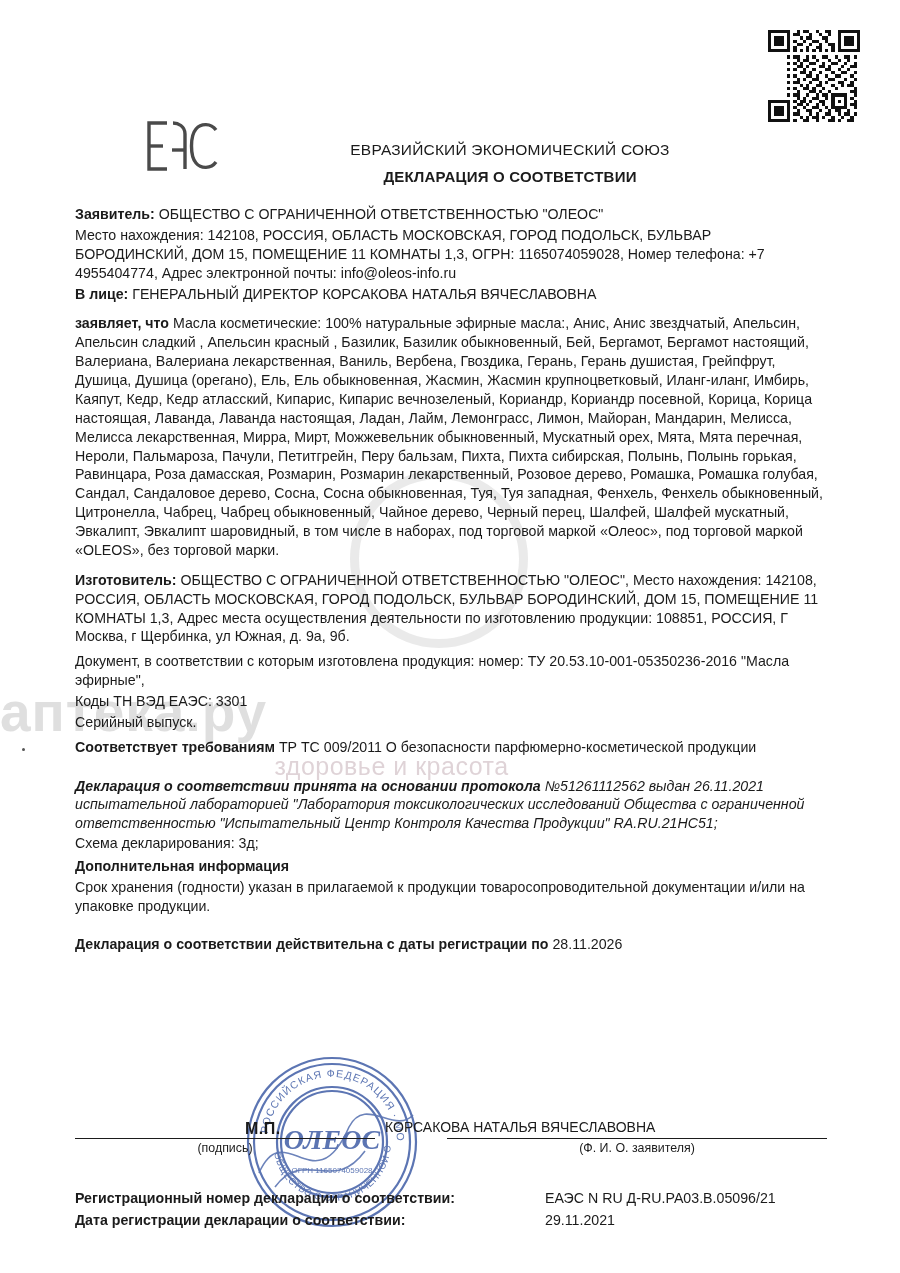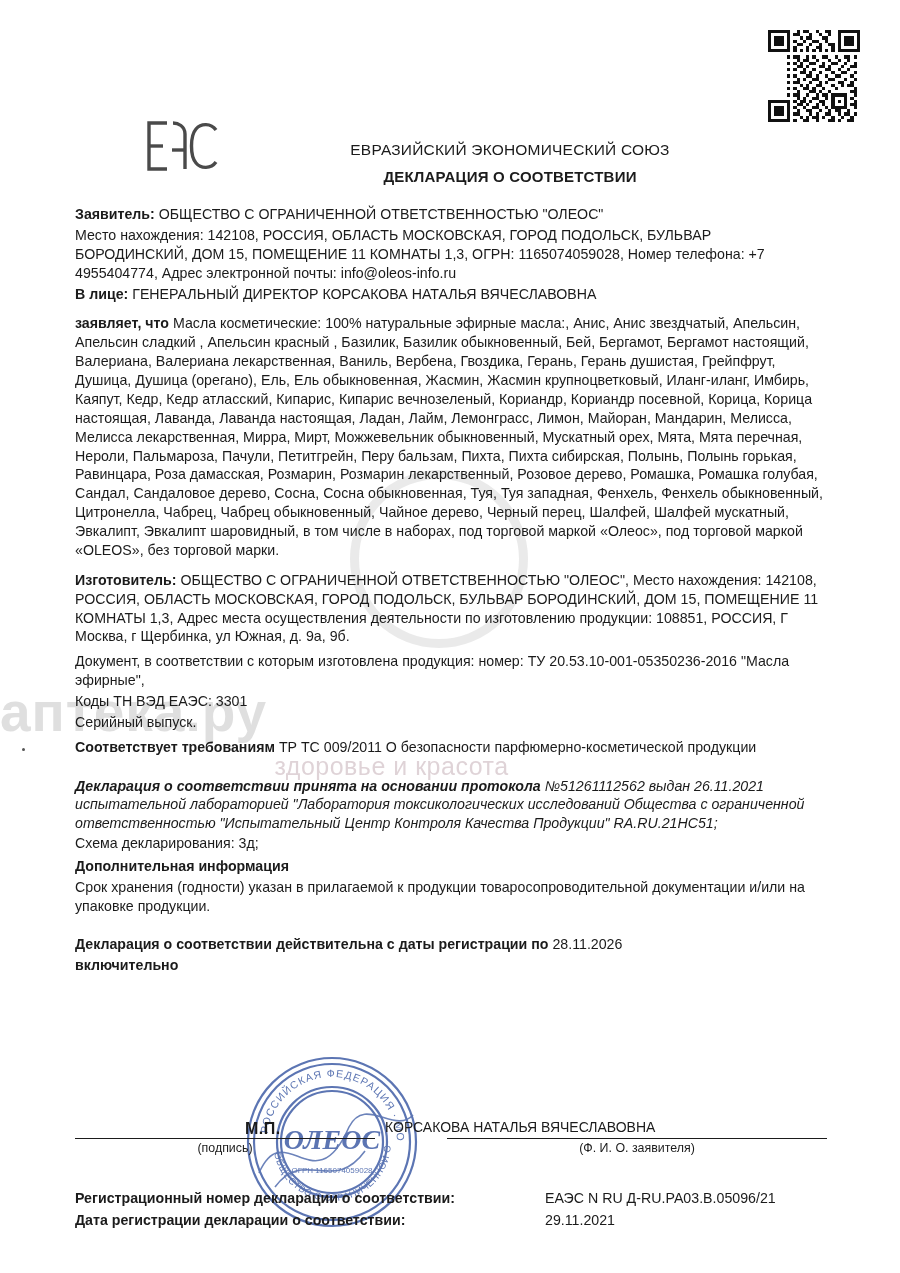--- a/index.html
+++ b/index.html
@@ -461,23 +461,20 @@
 
     <p class="para" style="margin-top:4px">
       <span class="b">Дополнительная информация</span>
     </p>
     <p class="para">Срок хранения (годности) указан в прилагаемой к продукции товаросопроводительной документации и/или на упаковке продукции.</p>
 
     <p class="para" style="margin-top:20px">
       <span class="b">Декларация о соответствии действительна с даты регистрации по</span>
       <span>28.11.2026</span>
     </p>
-    <p class="para">
-      <span class="b">включительно</span>
-    </p>
   </div>
 
   <div class="stamp">
     <svg viewBox="0 0 175 175" width="175" height="175">
       <defs>
         <path id="ringTop" d="M 22,87 A 65,65 0 0 1 152,87"></path>
         <path id="ringBot" d="M 28,87 A 59,59 0 0 0 146,87"></path>
       </defs>
       <g fill="none" stroke="#2f4f9e" stroke-width="2.2">
         <circle cx="87" cy="87" r="84"></circle>

